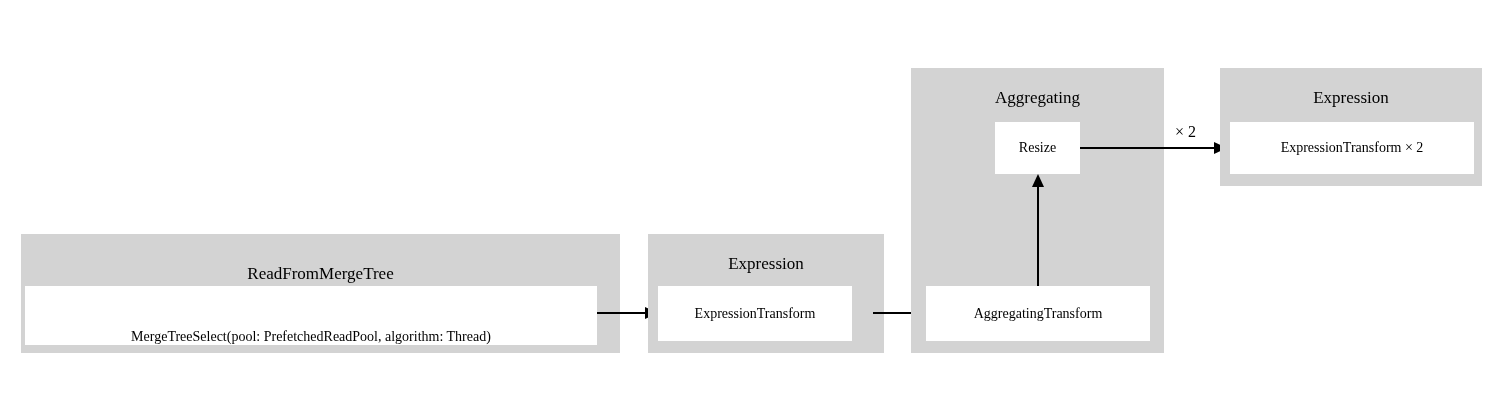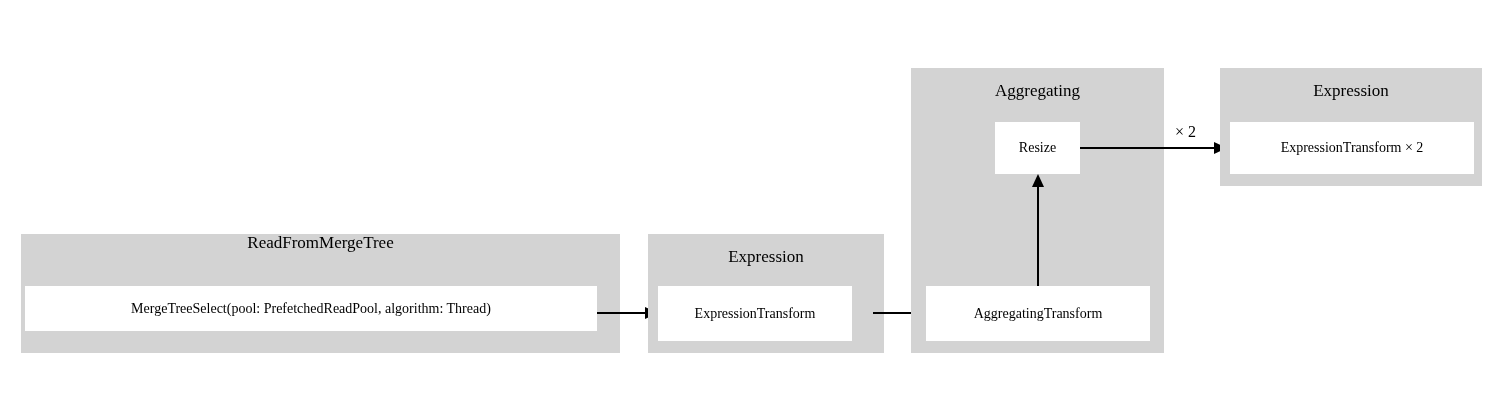--- a/index.html
+++ b/index.html
@@ -25,20 +25,21 @@
   }
   .cluster-label {
     position: absolute;
     left: 0;
     right: 0;
     text-align: center;
     font-size: 17px;
     line-height: 17px;
     color: #000000;
     white-space: nowrap;
+    margin-top: 7px;
   }
   .node {
     position: absolute;
     background: #ffffff;
     box-sizing: border-box;
     display: flex;
     align-items: center;
     justify-content: center;
     font-size: 14px;
     color: #000000;
@@ -77,23 +78,23 @@
     color: #000000;
     white-space: nowrap;
   }
 </style>
 </head>
 <body>
 
 <div id="canvas">
 
   <div class="cluster" style="left:21px; top:234px; width:599px; height:119px;">
-    <div class="cluster-label" style="top:0;">ReadFromMergeTree</div>
+    <div class="cluster-label" style="top:24px;">ReadFromMergeTree</div>
   </div>
-  <div class="node" style="left:25px; top:286px; width:572px; height:45px;">
+  <div class="node" style="left:25px; top:286px; width:572px; height:59px;align-items:flex-end;">
     <span>MergeTreeSelect(pool: PrefetchedReadPool, algorithm: Thread)</span>
   </div>
 
   <div class="edge-line edge-h" style="left:597px; top:312px; width:50px;"></div>
   <div class="arrowhead-right" style="left:645px; top:307px;"></div>
 
   <div class="cluster" style="left:648px; top:234px; width:236px; height:119px;">
     <div class="cluster-label" style="top:14px;">Expression</div>
   </div>
   <div class="node" style="left:658px; top:286px; width:194px; height:55px;">

